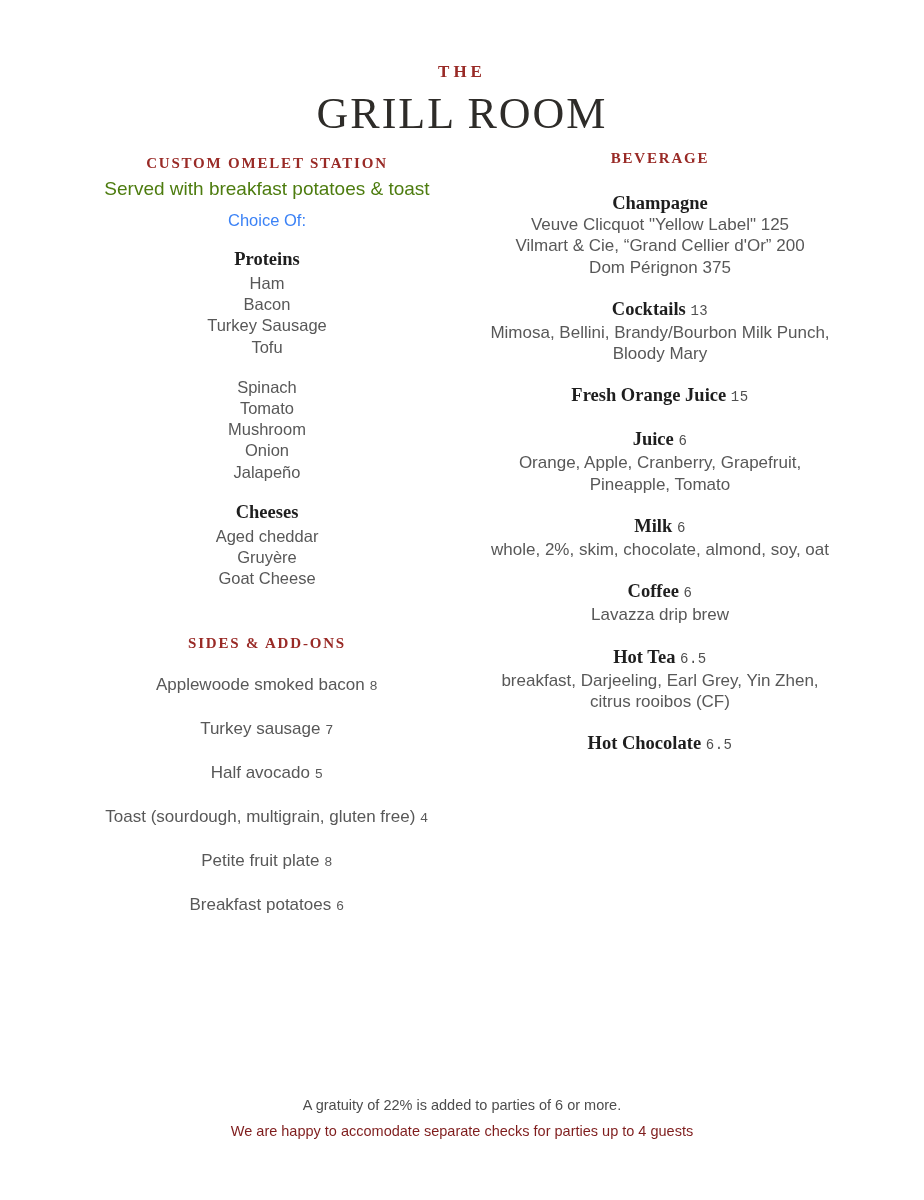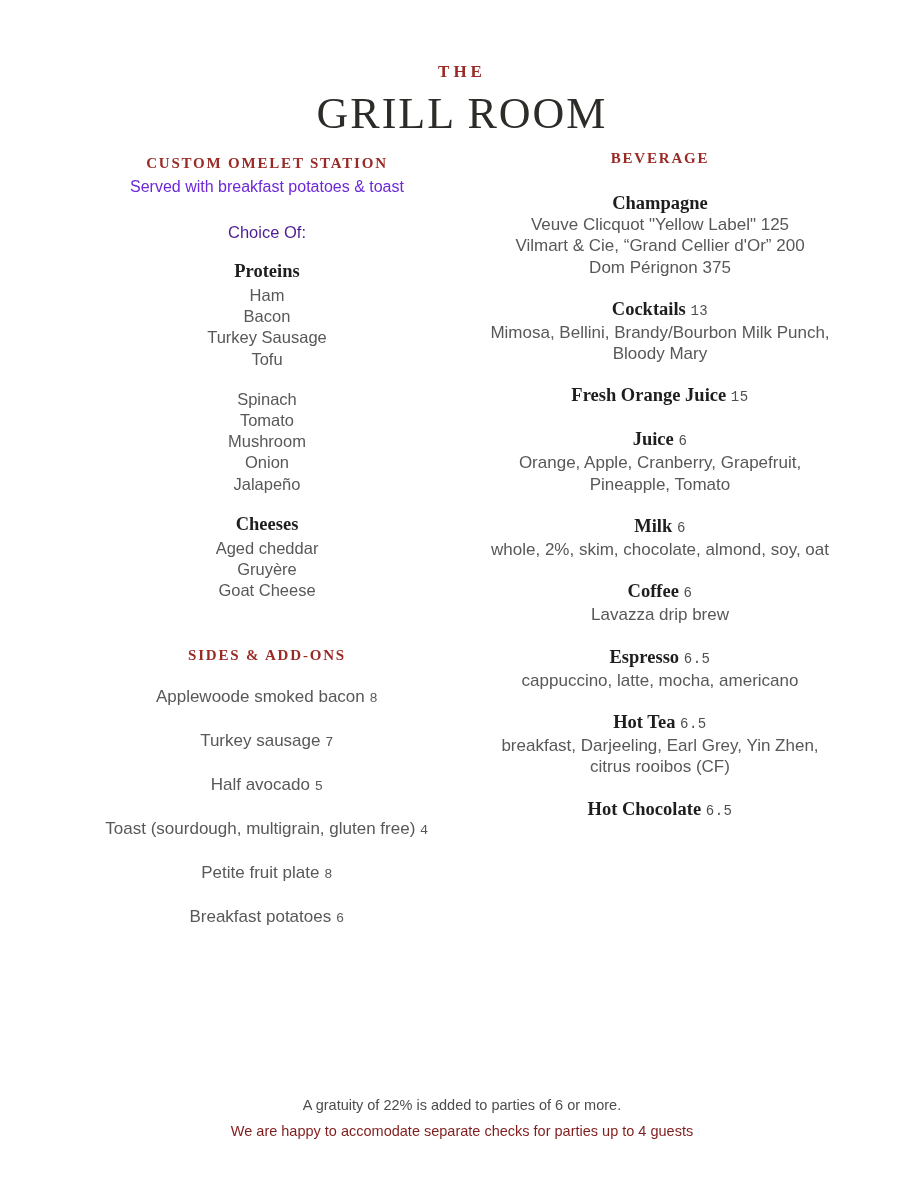--- a/index.html
+++ b/index.html
@@ -49,27 +49,27 @@
   .section-heading {
     margin: 0;
     font-family: "Liberation Serif", serif;
     font-weight: 700;
     font-size: 15px;
     letter-spacing: 1.8px;
     color: #992a26;
   }
   .sub-note {
     margin: 6px 0 7px 0;
-    font-size: 16px;
-    color: #6d28d9;
+    font-size: 19px;
+    color: #4d7c0f;
   }
   .choice-label {
-    margin: 27px 0 0 0;
+    margin: 11px 0 0 0;
     font-size: 16.5px;
-    color: #4c1d95;
+    color: #3b82f6;
   }
   
   .group { margin-top: 19px; }
   .group-title {
     margin: 2px 0 3px 0;
     font-family: "Liberation Serif", serif;
     font-weight: 700;
     font-size: 18.5px;
     color: #1e1e1e;
   }
@@ -204,24 +204,20 @@
         </div>
         <div class="bev-item">
           <h3 class="bev-title"><span class="bev-name">Milk</span> <span class="price">6</span></h3>
           <div class="bev-detail">whole, 2%, skim, chocolate, almond, soy, oat</div>
         </div>
         <div class="bev-item">
           <h3 class="bev-title"><span class="bev-name">Coffee</span> <span class="price">6</span></h3>
           <div class="bev-detail">Lavazza drip brew</div>
         </div>
         <div class="bev-item">
-          <h3 class="bev-title"><span class="bev-name">Espresso</span> <span class="price">6.5</span></h3>
-          <div class="bev-detail">cappuccino, latte, mocha, americano</div>
-        </div>
-        <div class="bev-item">
           <h3 class="bev-title"><span class="bev-name">Hot Tea</span> <span class="price">6.5</span></h3>
           <div class="bev-detail">breakfast, Darjeeling, Earl Grey, Yin Zhen,</div>
           <div class="bev-detail">citrus rooibos (CF)</div>
         </div>
         <div class="bev-item">
           <h3 class="bev-title"><span class="bev-name">Hot Chocolate</span> <span class="price">6.5</span></h3>
         </div>
       </div>
   </div>
 

